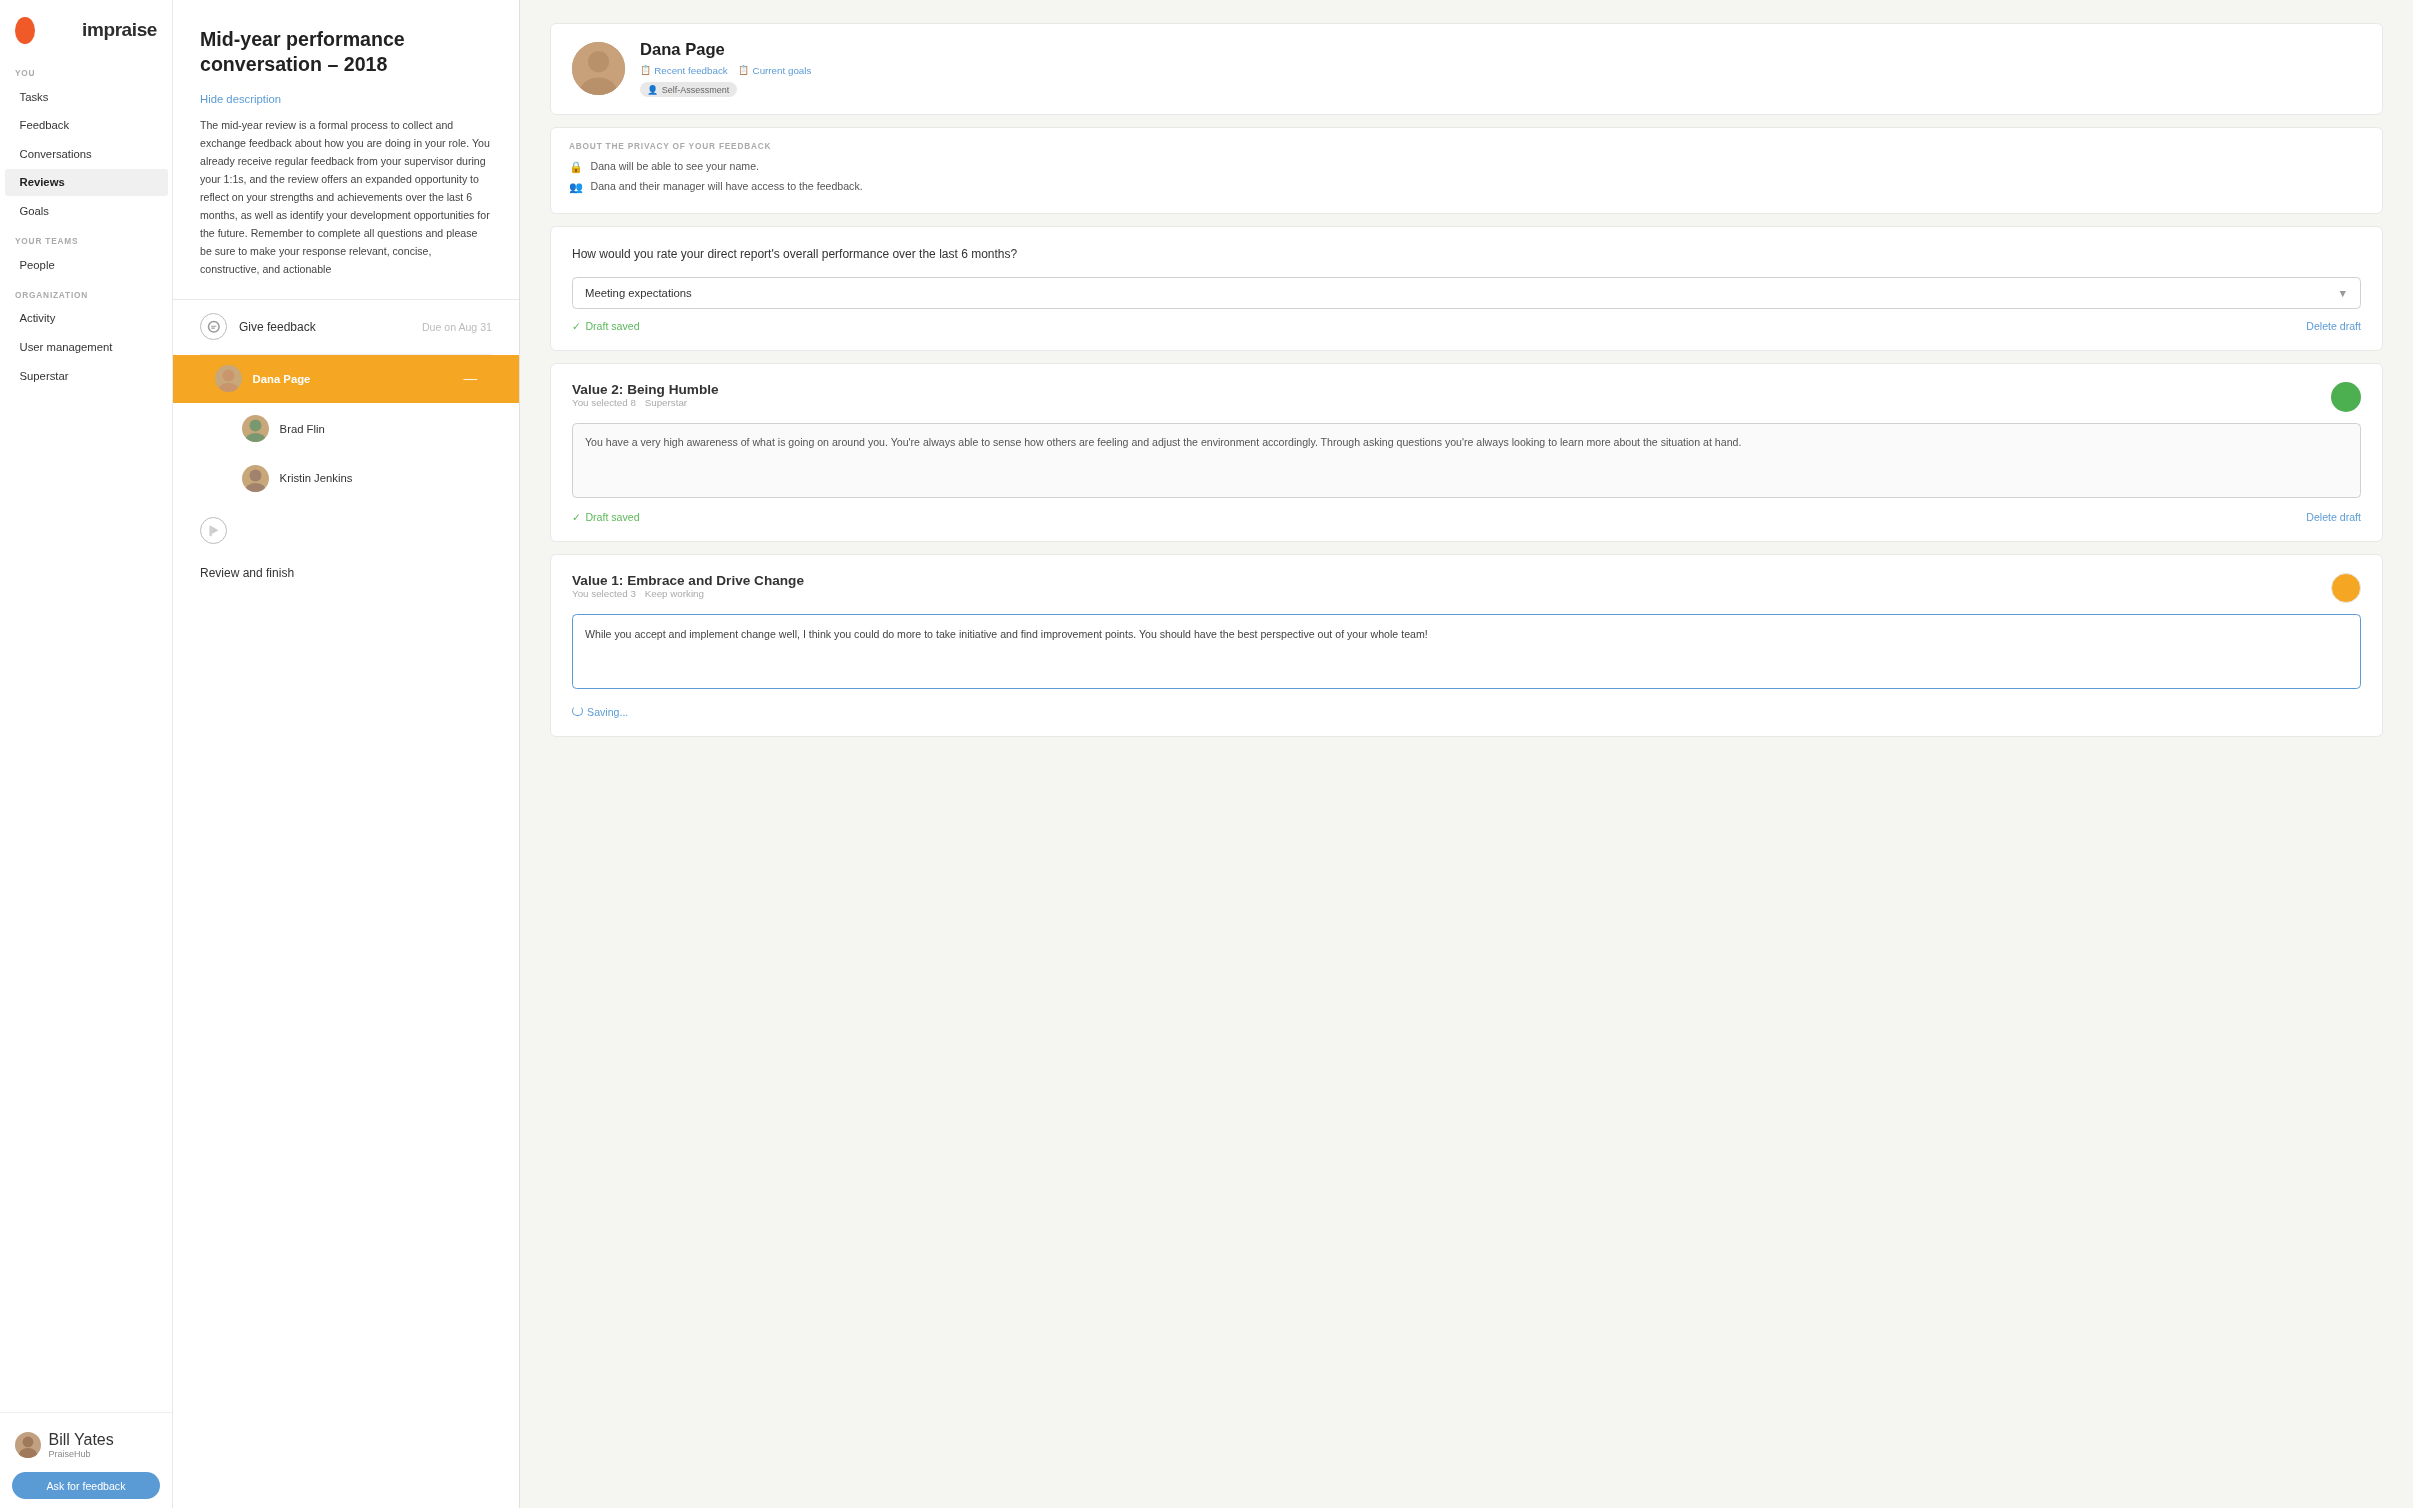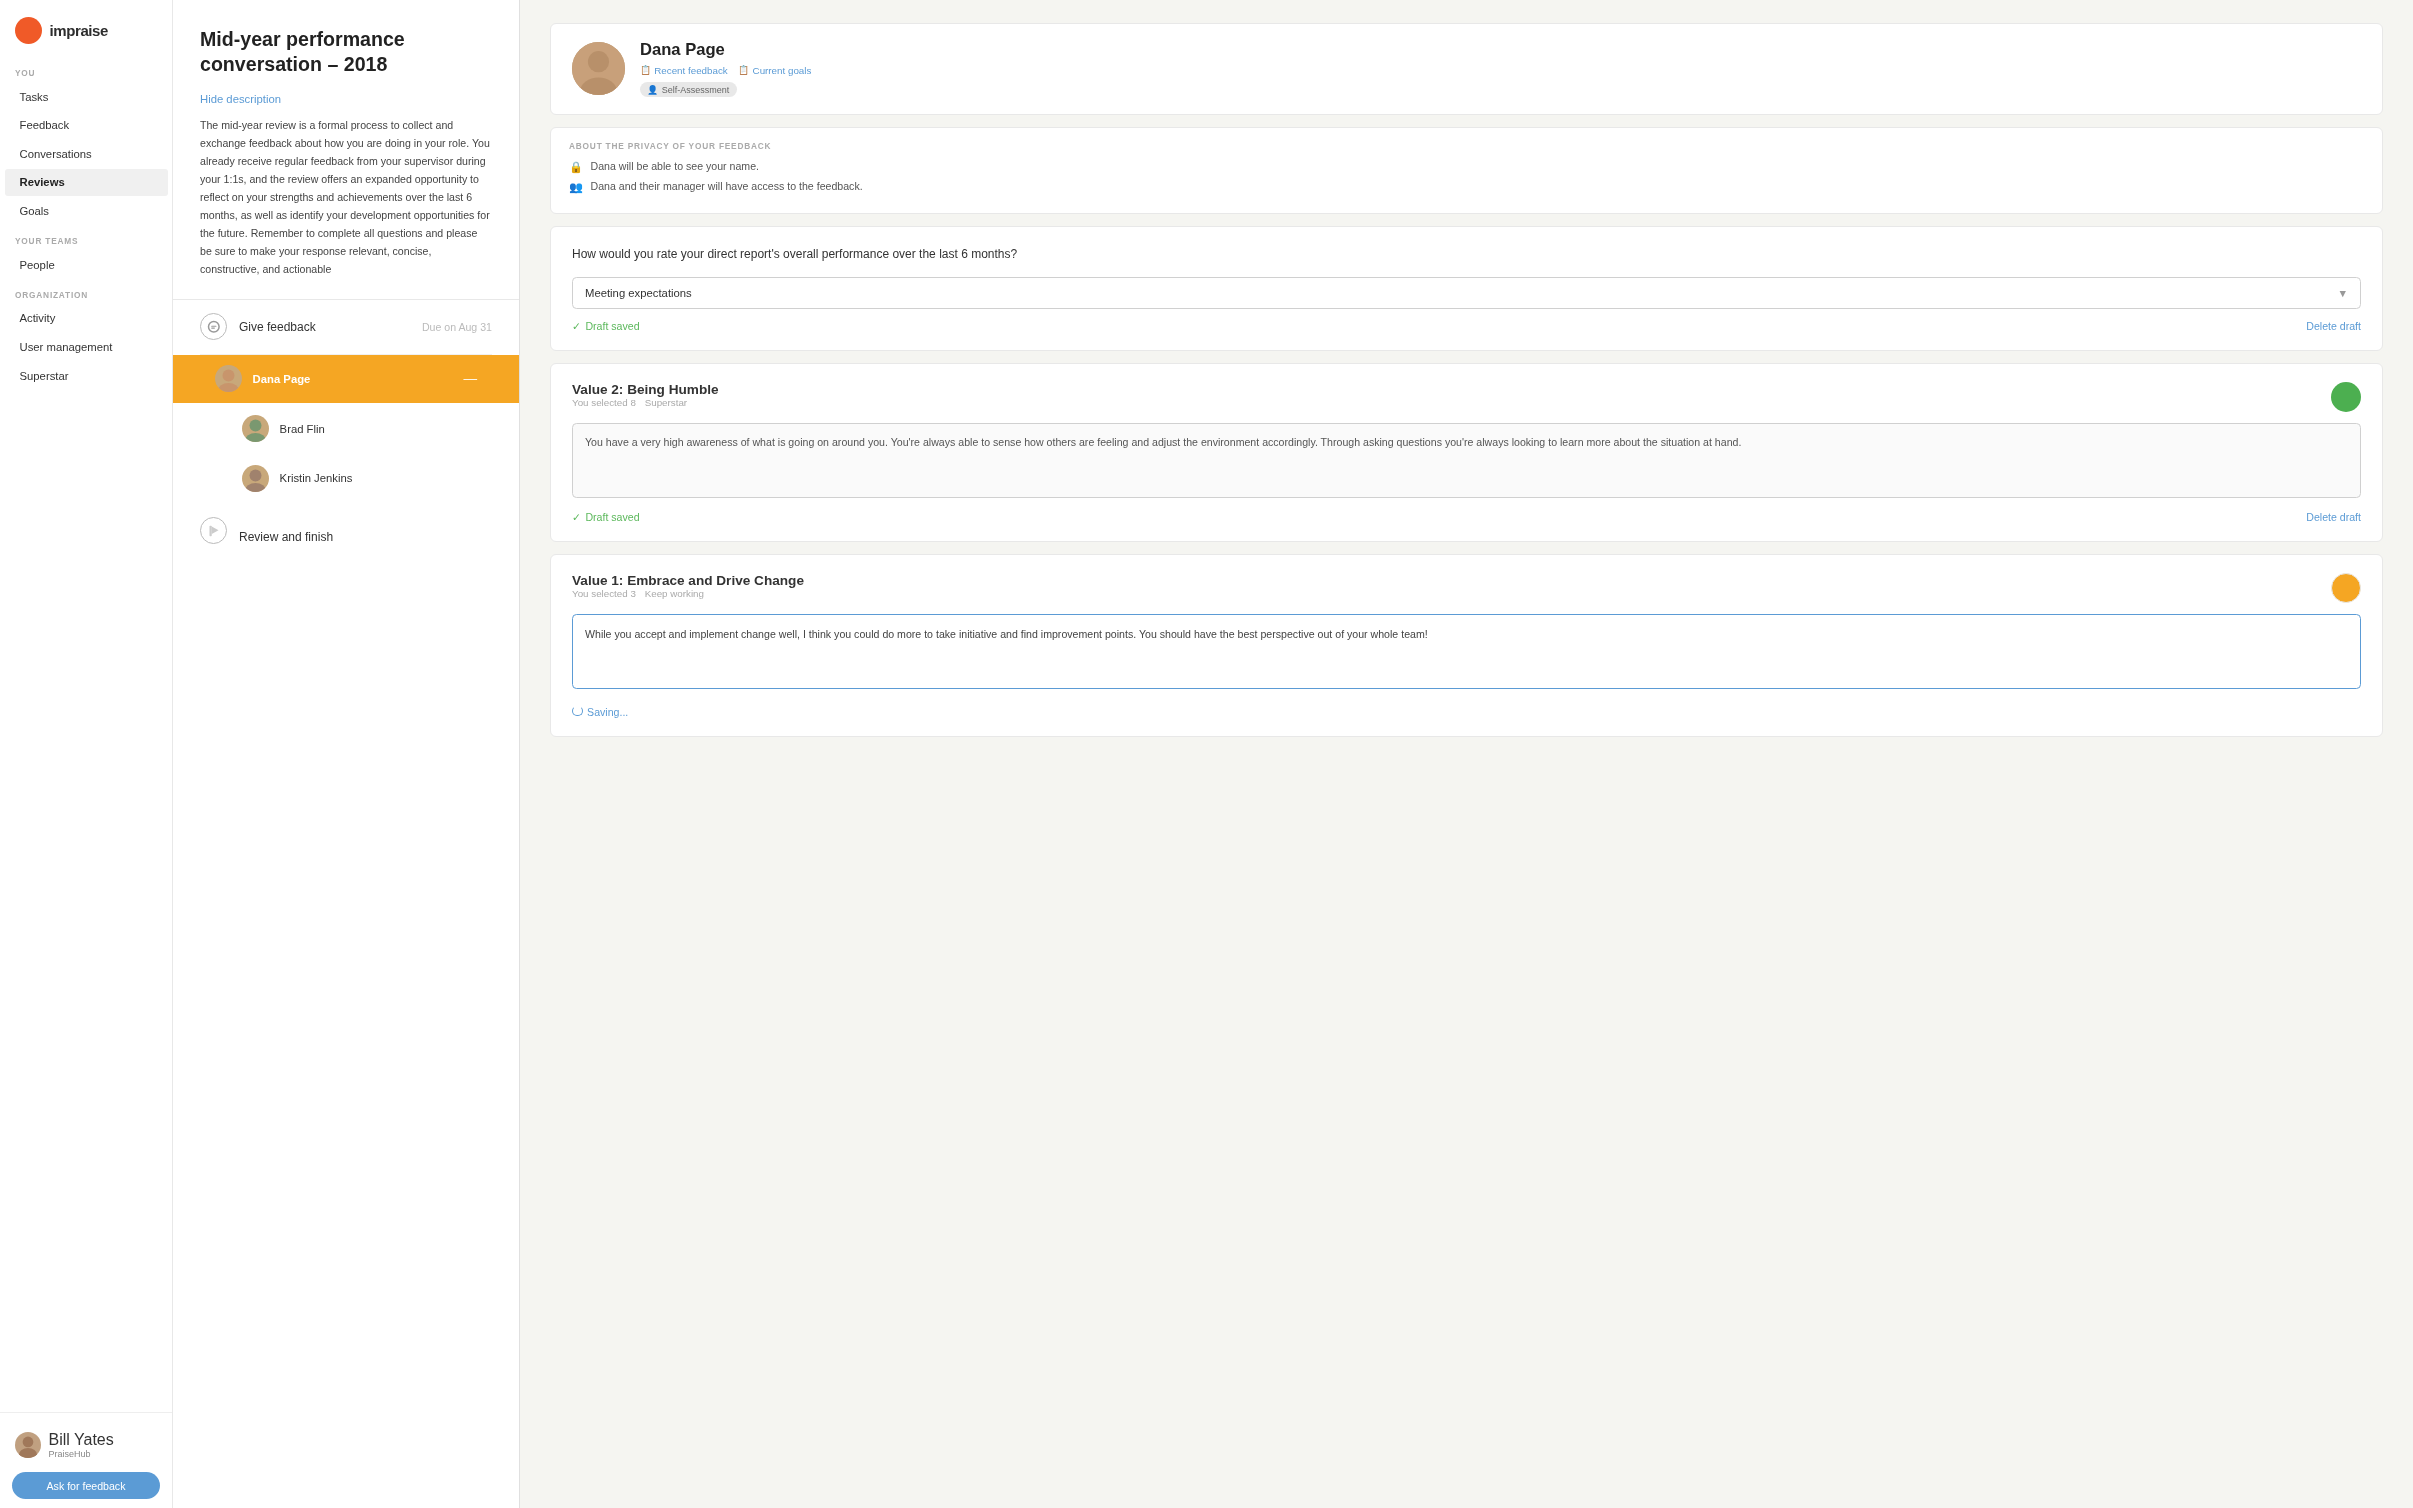--- a/index.html
+++ b/index.html
@@ -22,24 +22,25 @@
       padding: 16.6px 15px 13.6px;
       gap: 7.5px;
     }
     .logo-icon {
       width: 27px;
       height: 27px;
       background: #f05a28;
       border-radius: 50%;
     }
     .logo-text {
-      font-size: 15px;
+      font-size: 19px;
       font-weight: 700;
       color: #2d2d2d;
       letter-spacing: -0.4px;
+      margin-left: 40px;
     }
     .sidebar-section-label {
       font-size: 8.3px;
       font-weight: 700;
       color: #aaa;
       letter-spacing: 0.8px;
       padding: 10.6px 15px 4.5px;
       text-transform: uppercase;
     }
     .sidebar-item {
@@ -178,23 +179,24 @@
       border-radius: 50%;
       background: #c8a87a;
       flex-shrink: 0;
       overflow: hidden;
     }
     .person-name { font-size: 11.3px; color: #333; }
     .person-dash { margin-left: auto; color: #fff; font-size: 13.6px; }
 
     .finish-step {
       display: flex;
-      align-items: flex-end;
-      gap: 12px;
+      align-items: flex-start;
+      gap: 22px;
       padding: 13.6px 0;
+      flex-direction: column;
     }
     .finish-icon {
       width: 27px;
       height: 27px;
       border-radius: 50%;
       border: 1.5px solid #bbb;
       display: flex;
       align-items: center;
       justify-content: center;
       font-size: 10.6px;

